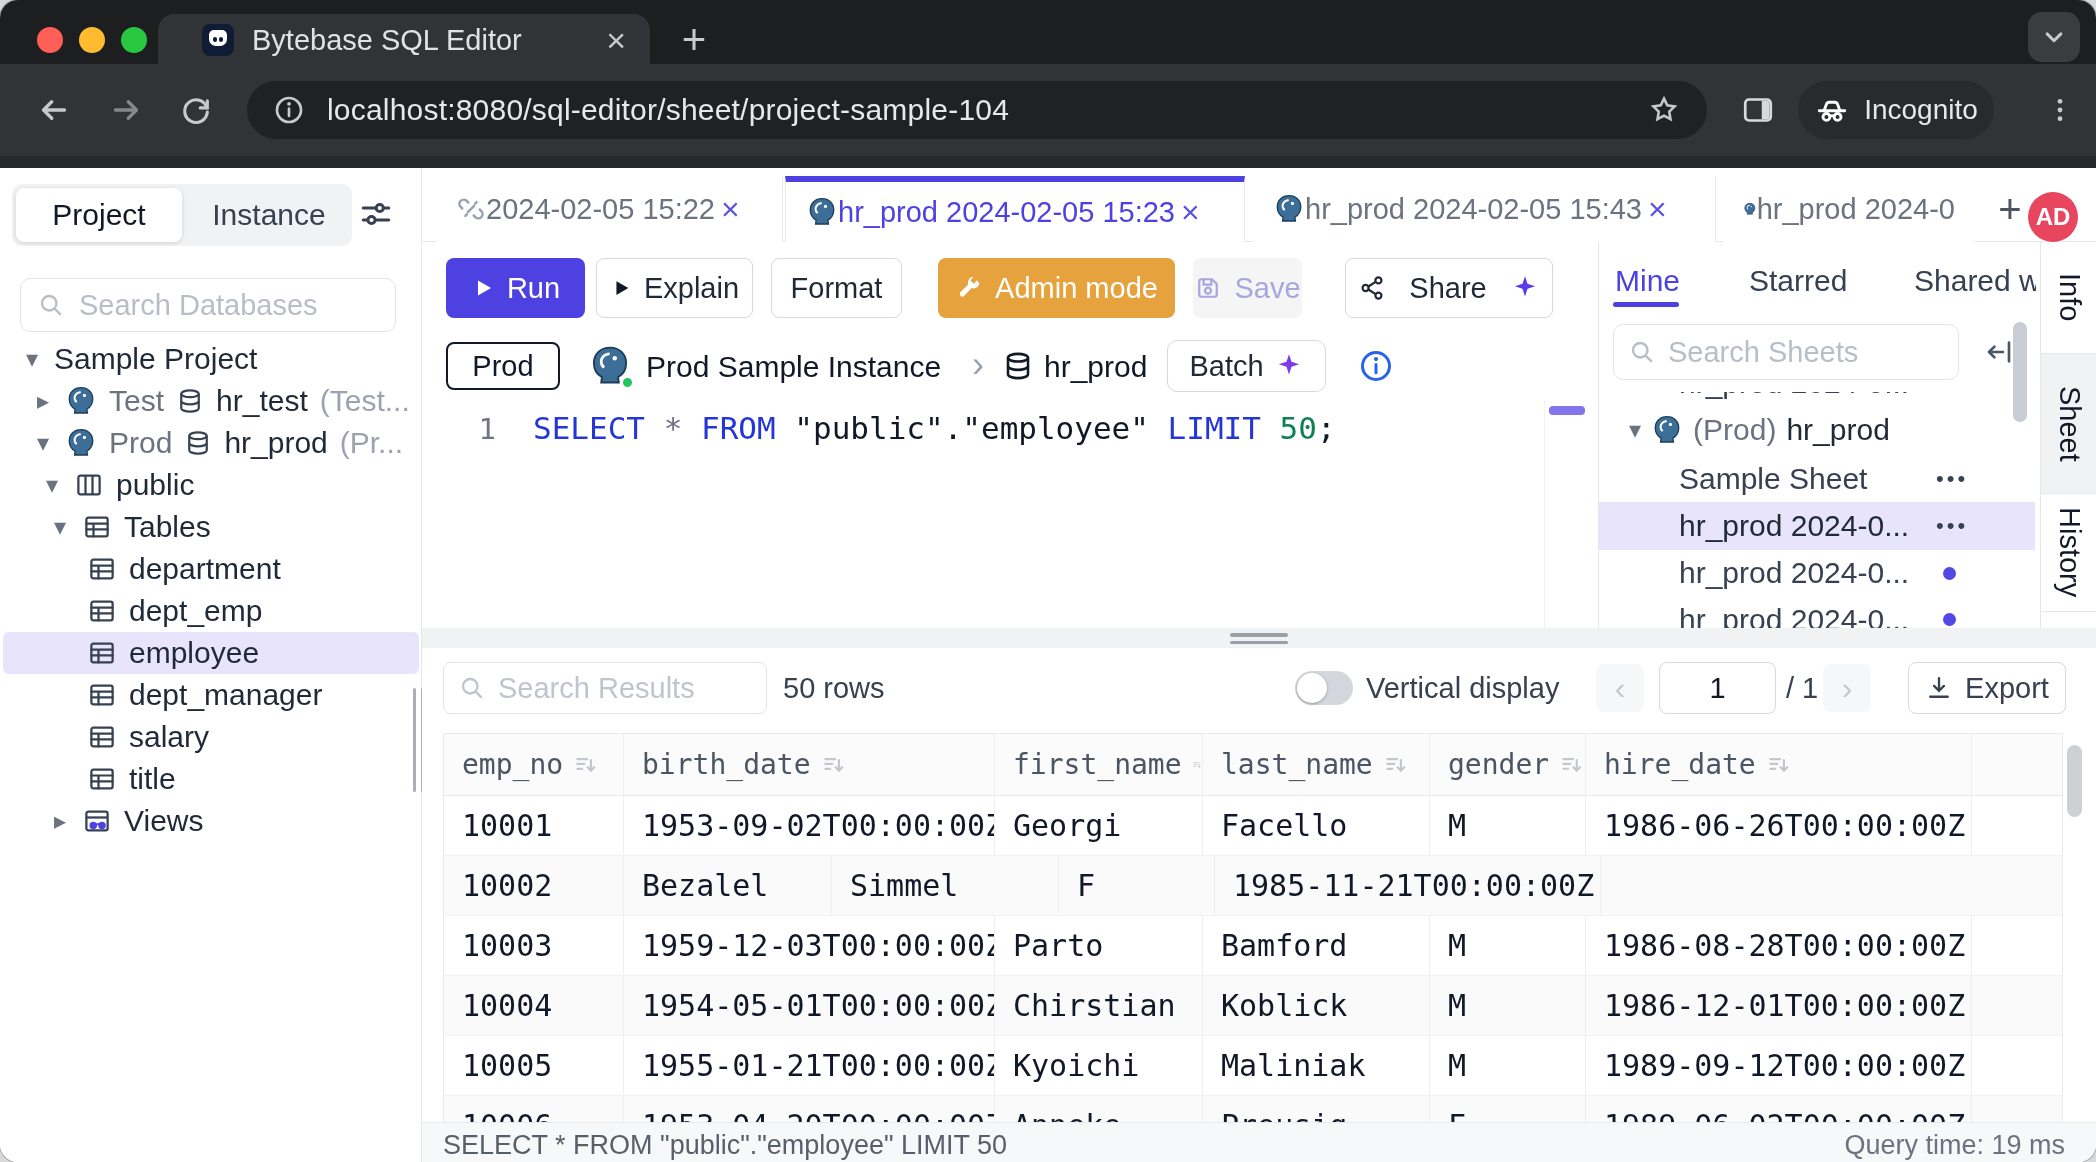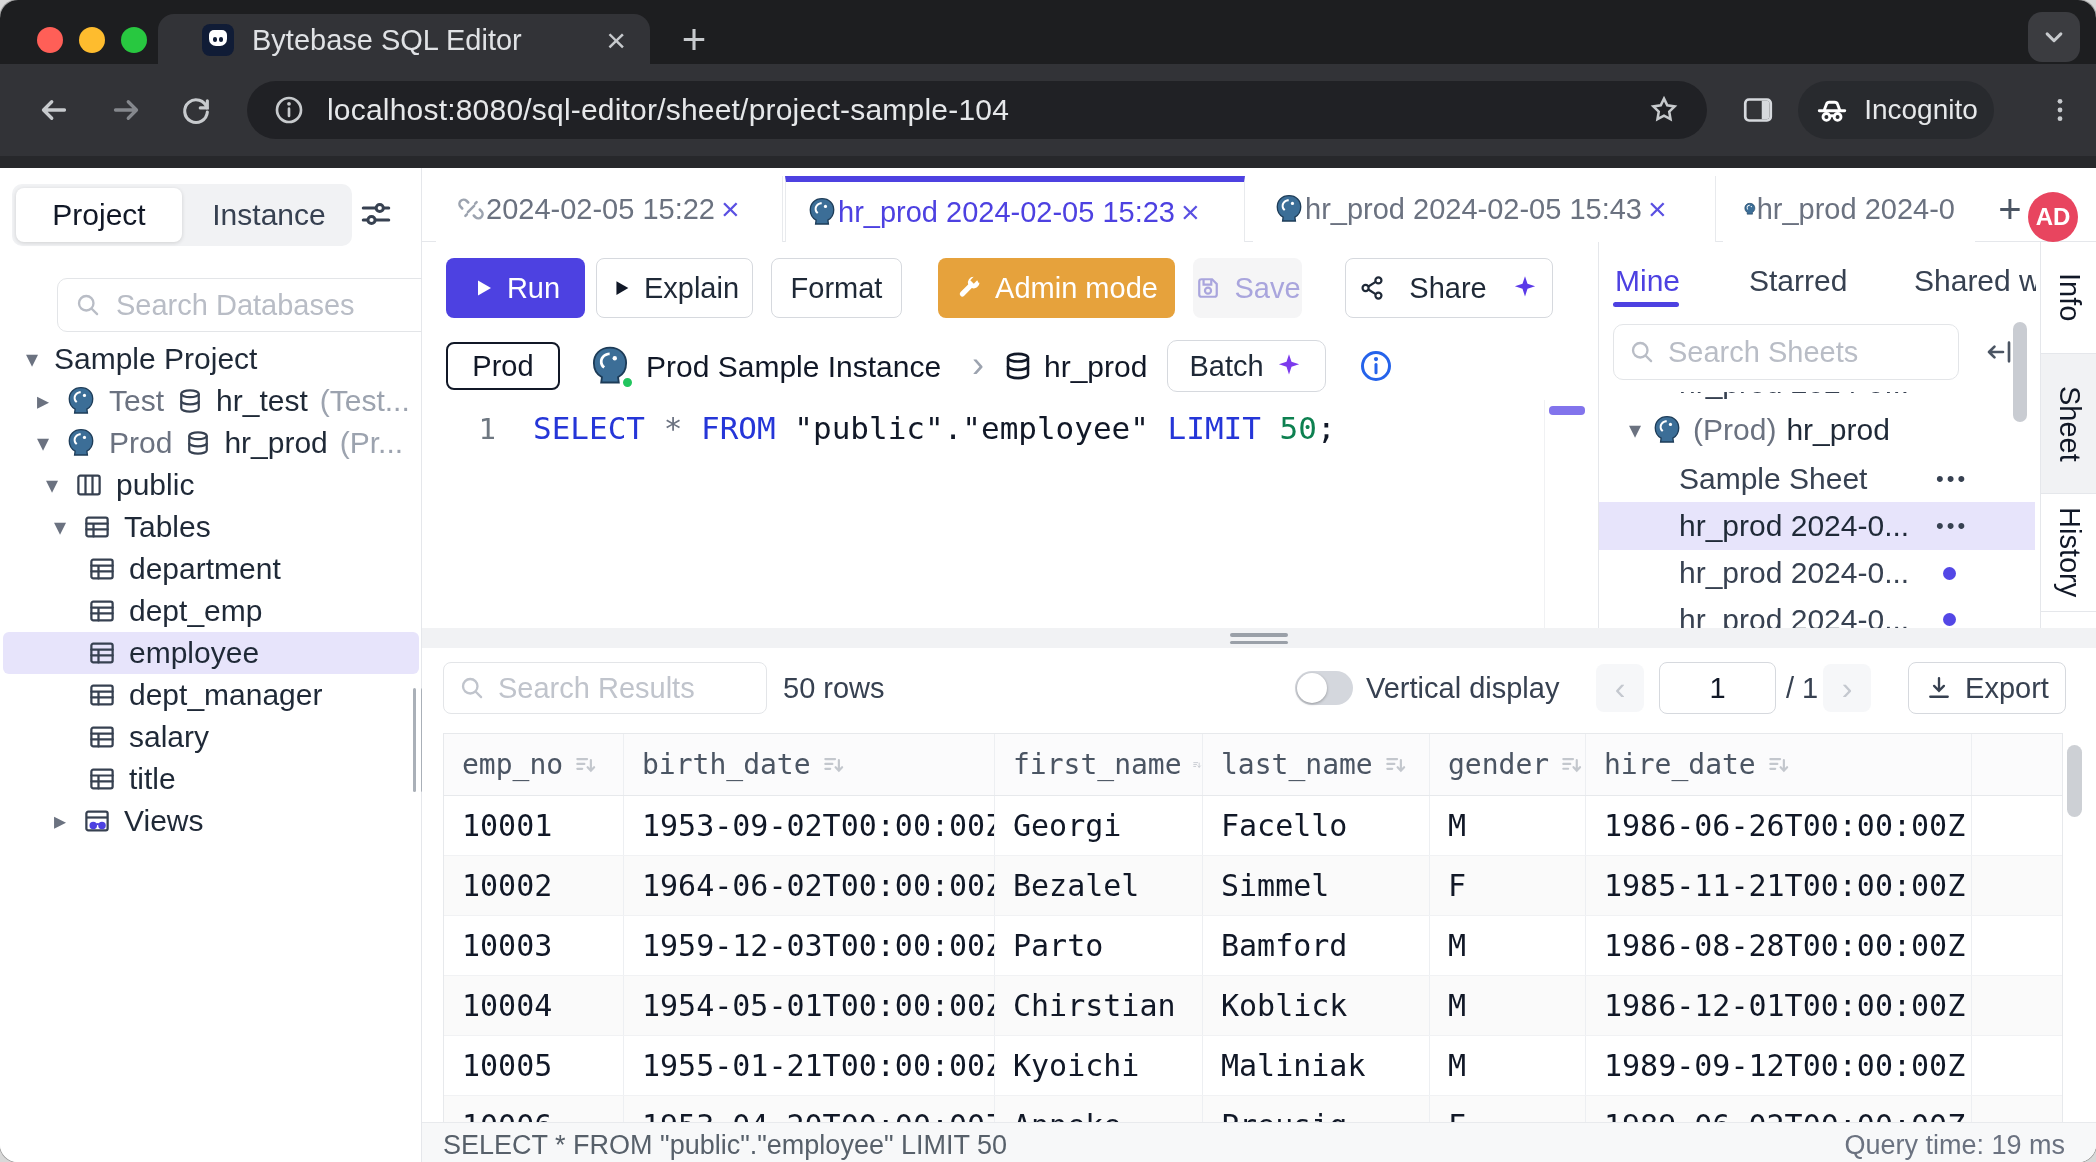--- a/index.html
+++ b/index.html
@@ -42,21 +42,21 @@
   .chrome-dots { position:absolute; left:2038px; top:24px; width:44px; height:44px; display:flex; align-items:center; justify-content:center; color:#c7cacd; }
   .chrome-band { position:absolute; left:0; top:156px; width:2096px; height:12px; background:#27282b; }
 
   
   .sidebar { position:absolute; left:0; top:168px; width:422px; height:994px; background:#fff; border-right:1.5px solid #e5e7eb; }
   .sb-head { position:absolute; left:12px; top:16px; width:340px; height:62px; background:#f1f2f4; border-radius:10px; display:flex; }
   .sb-seg { flex:1; display:flex; align-items:center; justify-content:center; font-size:30px; color:#374151; }
   .sb-seg.active { background:#fff; border-radius:8px; margin:4px; box-shadow:0 1px 4px rgba(0,0,0,.14); color:#111827; font-weight:500; }
   .sb-filter { position:absolute; left:358px; top:28px; color:#374151; }
   .sb-search { position:absolute; left:20px; top:110px; width:376px; height:54px; border:1.5px solid #e3e5e8; border-radius:10px;
-               display:flex; align-items:center; padding:0 16px; gap:14px; color:#b9bdc6;margin-left:37px; }
+               display:flex; align-items:center; padding:0 16px; gap:14px; color:#b9bdc6; }
   .sb-search .ph { font-size:29px; color:#b9bdc6; }
   .tree { position:absolute; left:0; top:170px; width:422px; }
   .trow { height:42px; display:flex; align-items:center; gap:12px; font-size:30px; color:#1f2937; white-space:nowrap; }
   .trow .caret { color:#6b7280; font-size:24px; width:20px; text-align:center; flex:0 0 auto; }
   .trow .sec { color:#6b7280; } .trow .ter { color:#9ca3af; }
   .trow.sel { background:#e7e4fb; border-radius:6px; margin:0 3px; }
   .tico { color:#374151; flex:0 0 auto; }
   .sb-resize { position:absolute; left:413px; top:520px; height:104px; display:flex; gap:5px; }
   .sb-resize i { width:3px; height:104px; background:#aab0b8; border-radius:2px; }
 
@@ -764,21 +764,20 @@
           <div class="td c0">10001</div>
           <div class="td c1">1953-09-02T00:00:00Z</div>
           <div class="td c2">Georgi</div>
           <div class="td c3">Facello</div>
           <div class="td c4">M</div>
           <div class="td c5">1986-06-26T00:00:00Z</div>
           <div class="td cf"></div>
         </div>
         <div class="trw alt">
           <div class="td c0">10002</div>
-          <div class="td c1">1964-06-02T00:00:00Z</div>
           <div class="td c2">Bezalel</div>
           <div class="td c3">Simmel</div>
           <div class="td c4">F</div>
           <div class="td c5">1985-11-21T00:00:00Z</div>
           <div class="td cf"></div>
         </div>
         <div class="trw">
           <div class="td c0">10003</div>
           <div class="td c1">1959-12-03T00:00:00Z</div>
           <div class="td c2">Parto</div>

